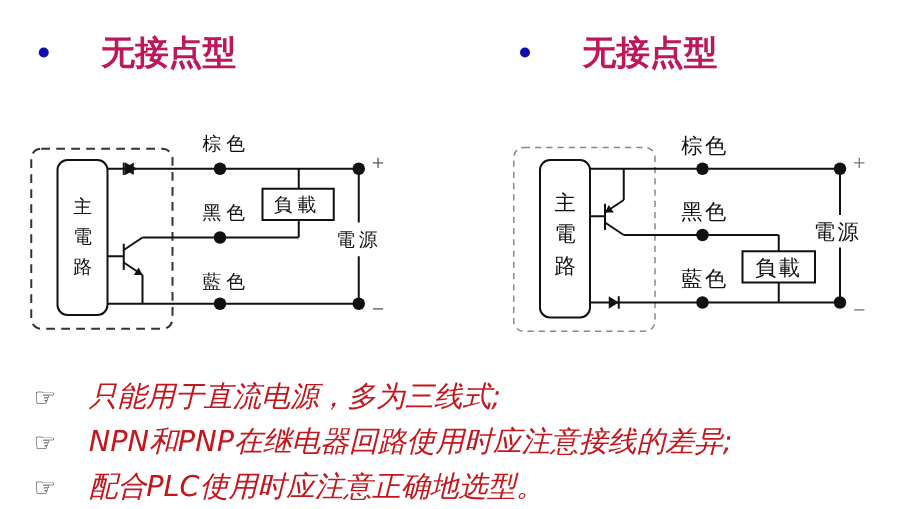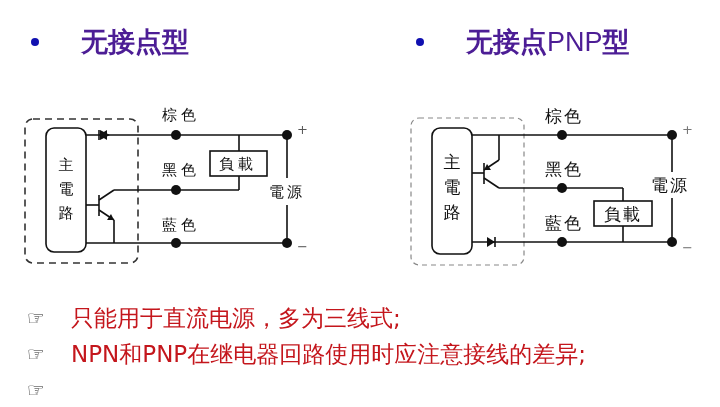--- a/index.html
+++ b/index.html
@@ -11,21 +11,21 @@
       width: 720px;
       height: 407px;
       position: relative;
       overflow: hidden;
       font-family: "DejaVu Serif", serif;
     }
     .title {
       position: absolute;
       top: 24px;
       font-size: 27px;
-      color: #4c1d95;
+      color: #be185d;
       font-weight: bold;
       white-space: nowrap;
       display: flex;
       align-items: center;
     }
     .title .bullet {
       display: inline-block;
       width: 8px;
       height: 8px;
       border-radius: 50%;
@@ -66,34 +66,34 @@
     }
     .note .hand {
       color: #222;
       font-size: 20px;
       width: 44px;
       display: inline-block;
       font-family: "DejaVu Sans", sans-serif;
     }
     .note .txt {
       font-family: "DejaVu Sans", sans-serif;
+      font-style: italic;
     }
   </style>
 </head>
 <body>
 
 <div class="title" id="title-npn">
   <span class="bullet"></span>
   <span>无接点</span>
     <span>型</span>
 </div>
 <div class="title" id="title-pnp">
   <span class="bullet"></span>
   <span>无接点</span>
-    <span class="latin">PNP</span>
     <span>型</span>
 </div>
 
 <svg class="circuit" width="720" height="290" viewBox="0 0 720 290">
 
   <g stroke="#111" stroke-width="1.6" fill="none">
 
     <rect x="25" y="119" width="113" height="144" rx="8" stroke="#333" stroke-dasharray="7,5"></rect>
 
     <rect x="46" y="128" width="40" height="124" rx="8"></rect>
@@ -203,14 +203,15 @@
   <div class="note">
     <span class="hand">☞</span>
     <span class="txt">只能用于直流电源，多为三线式;</span>
   </div>
   <div class="note">
     <span class="hand">☞</span>
     <span class="txt">NPN和PNP在继电器回路使用时应注意接线的差异;</span>
   </div>
   <div class="note">
     <span class="hand">☞</span>
+    <span class="txt">配合PLC使用时应注意正确地选型。</span>
   </div>
 </div>
 
 </body></html>

